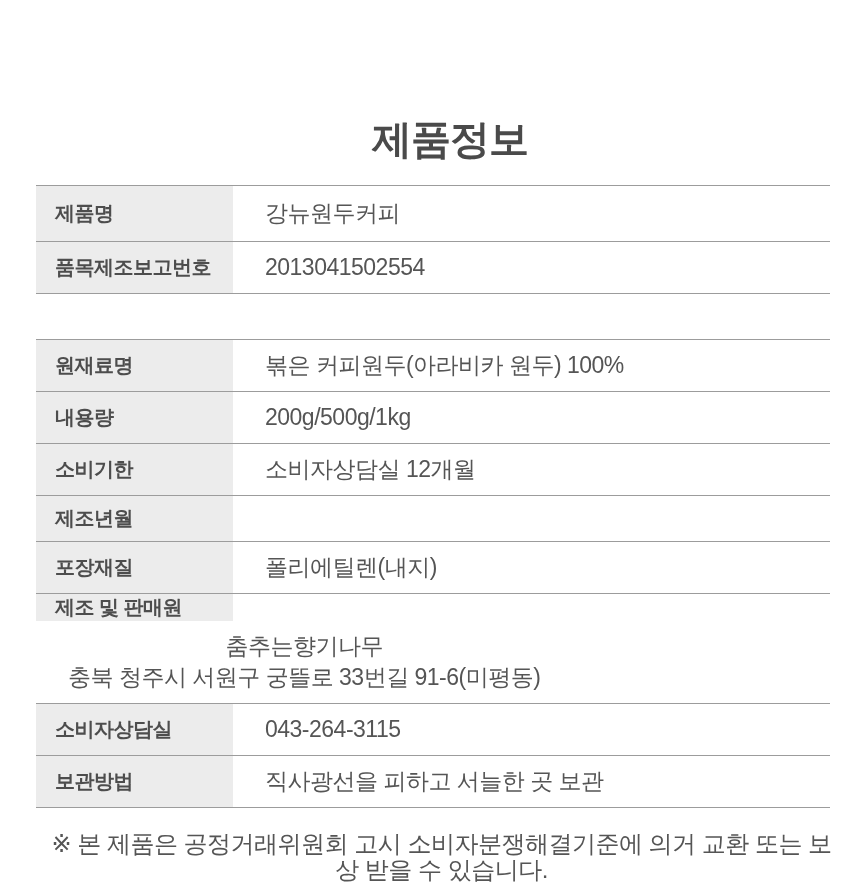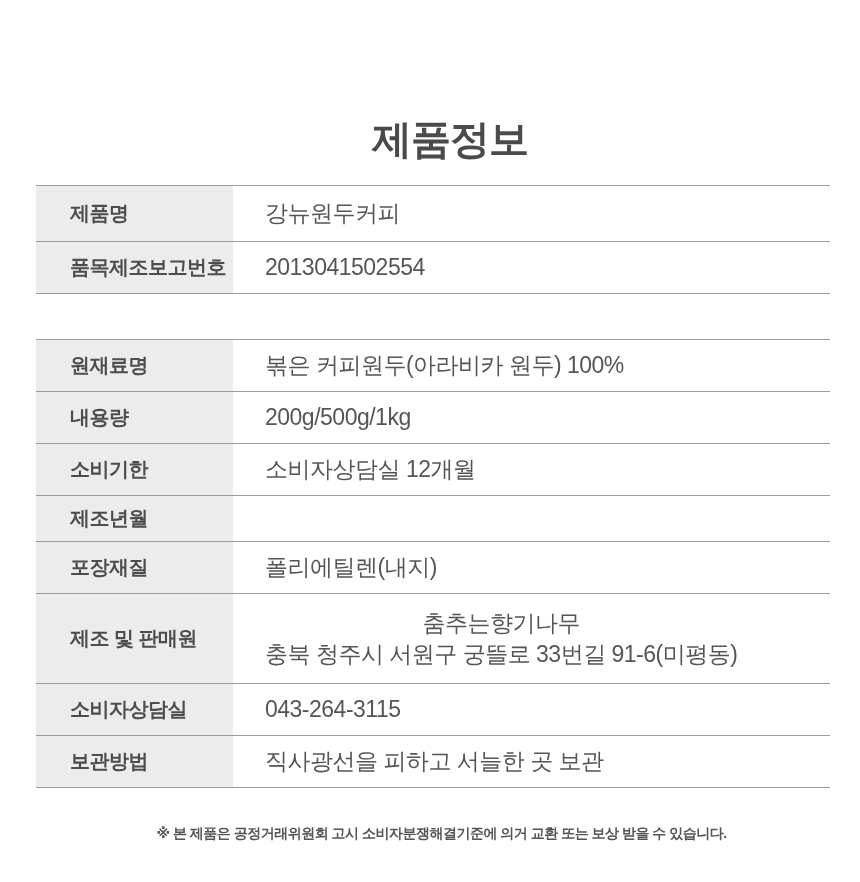--- a/index.html
+++ b/index.html
@@ -32,51 +32,50 @@
     width: 794px;
     border-bottom: 1px solid var(--border);
   }
   .row {
     display: flex;
     align-items: stretch;
     min-height: 46px;
     border-top: 1px solid var(--border);
   }
   .row.first { min-height: 56px; }
-  .row.tall { min-height: 90px; }
+  .row.tall { min-height: 90px; flex-direction: column; }
   .cell-label {
     width: 197px;
     flex: none;
     background: var(--label-bg);
     display: flex;
     align-items: center;
-    padding-left: 34px;
+    padding-left: 19px;
     font-size: 20px;
     font-weight: 700;
     letter-spacing: -0.5px;
     color: var(--label-text);
   }
   .cell-value {
     flex: 1;
     display: flex;
     align-items: center;
     padding: 10px 10px 10px 32px;
     font-size: 23px;
     line-height: 31px;
     letter-spacing: -0.5px;
     color: var(--value-text);
     white-space: pre-line;
   }
   .footer-note {
-    margin: 32px 20px 0 43px;
-    font-size: 14px;
+    margin: 23px 20px 0 43px;
+    font-size: 24px;
     line-height: 26px;
     letter-spacing: -0.5px;
     color: var(--footer-text);
-    font-weight: bold;
   }
 </style>
 </head>
 <body>
 
 <div class="page">
 
   <h1 class="page-title">제품정보</h1>
 
   <div class="info-table">

